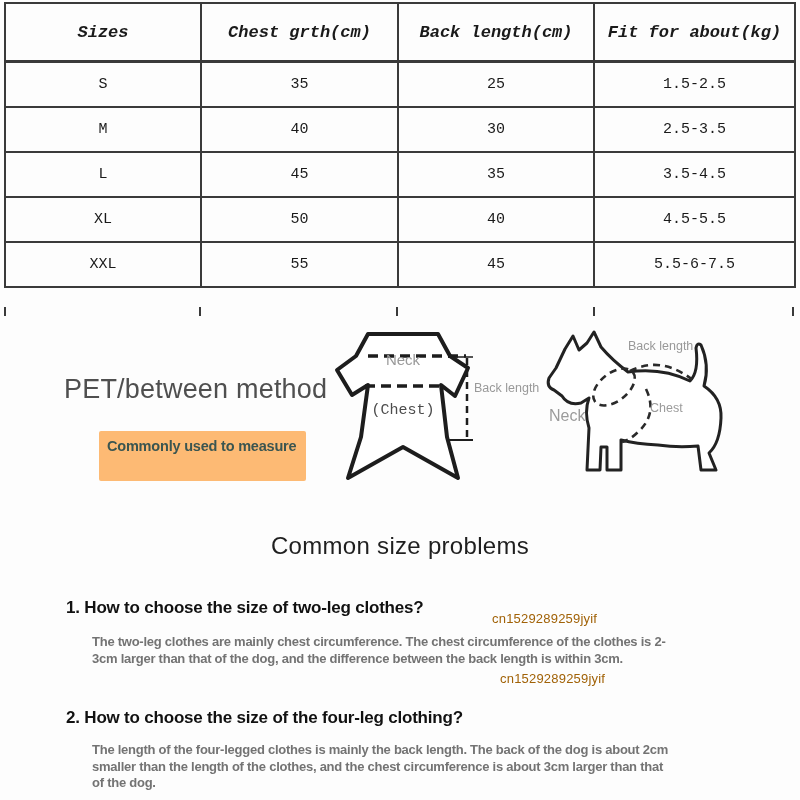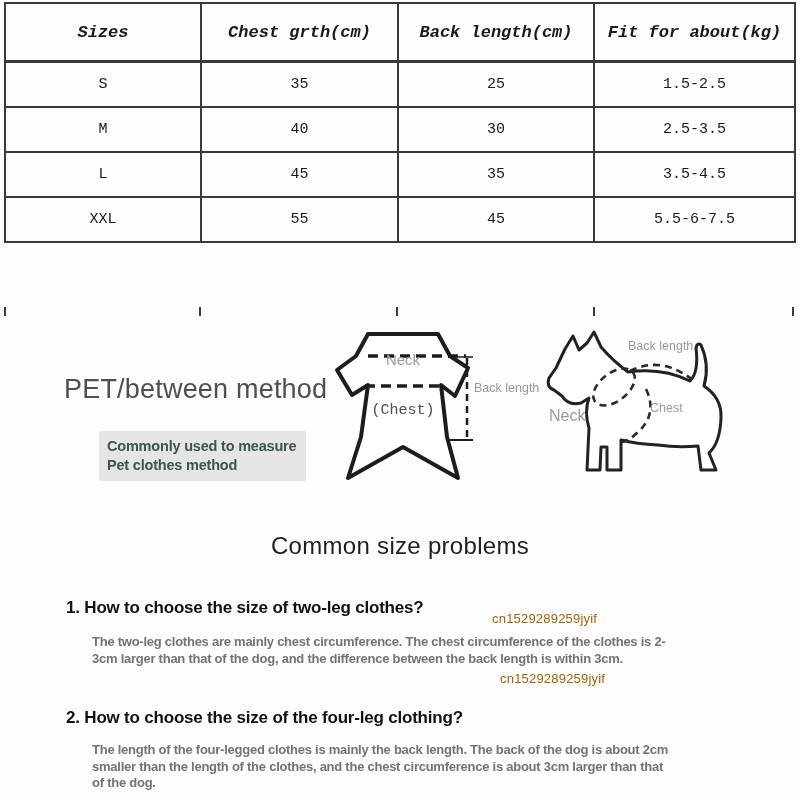--- a/index.html
+++ b/index.html
@@ -90,39 +90,44 @@
         <td>30</td>
         <td>2.5-3.5</td>
       </tr>
       <tr>
         <td>L</td>
         <td>45</td>
         <td>35</td>
         <td>3.5-4.5</td>
       </tr>
       <tr>
+        <td>XL</td>
+        <td>50</td>
+        <td>40</td>
+        <td>4.5-5.5</td>
+      </tr>
+      <tr>
         <td>XXL</td>
         <td>55</td>
         <td>45</td>
         <td>5.5-6-7.5</td>
       </tr>
     </tbody>
 </table>
 
 <div class="table-cut-stub" style="left:4px"></div>
 <div class="table-cut-stub" style="left:199px"></div>
 <div class="table-cut-stub" style="left:396px"></div>
 <div class="table-cut-stub" style="left:593px"></div>
 <div class="table-cut-stub" style="left:792px"></div>
 
 <div class="pet-title">PET/between method</div>
 
-<div class="measure-note" style="background: #e5e5e5; color: rgb(58, 85, 80);">
+<div class="measure-note" style="background: #fdba74; color: rgb(58, 85, 80);">
   <span>Commonly used to measure</span>
-  <span>Pet clothes method</span>
 </div>
 
 <svg class="diagram-svg" width="480" height="212" viewBox="320 308 480 212">
 
   <g>
     <path d="M368,334 L438,334 L450,356 L468,368 L455,396 L441,385 L447,437 L458,478
          L403,447 L348,478 L361,437 L368,385 L352,395 L337,370 L356,356 Z" fill="#ffffff" stroke="#1d1d1d" stroke-width="4" stroke-linejoin="round"></path>
 
     <path d="M368,356 L466,356" fill="none" stroke="#1d1d1d" stroke-width="3.5" stroke-dasharray="10 6"></path>
 

